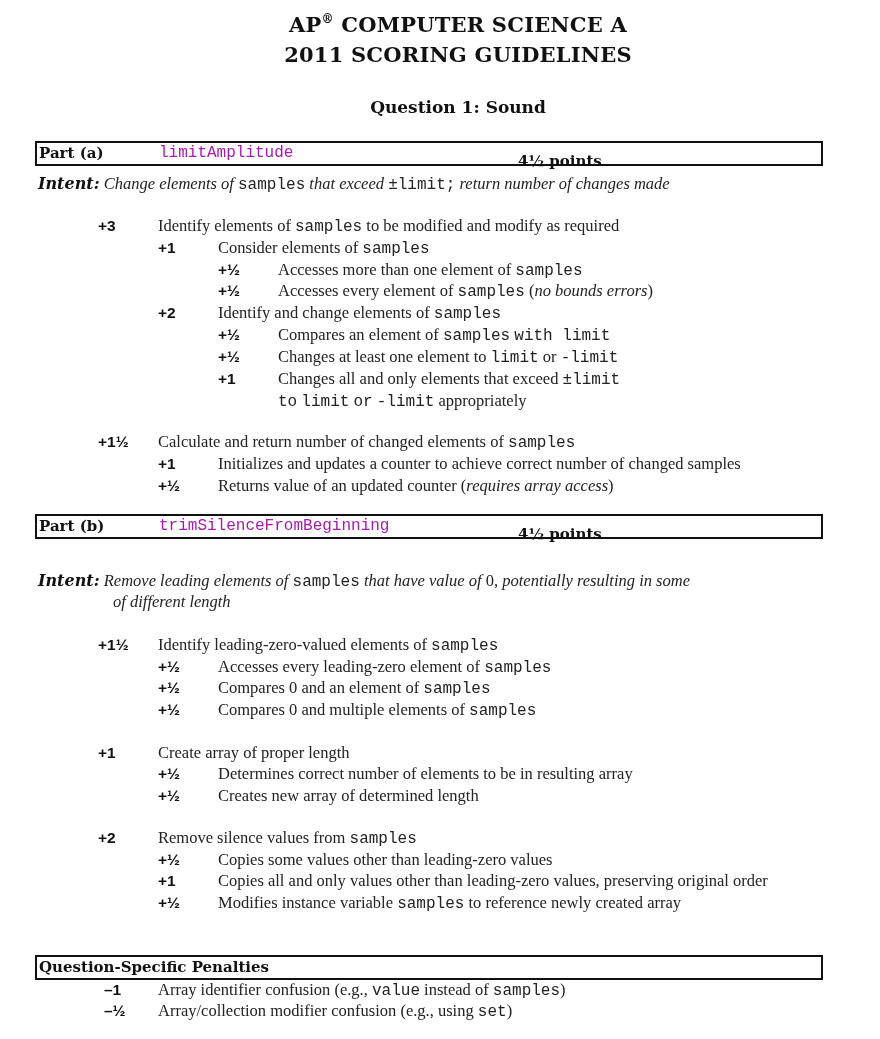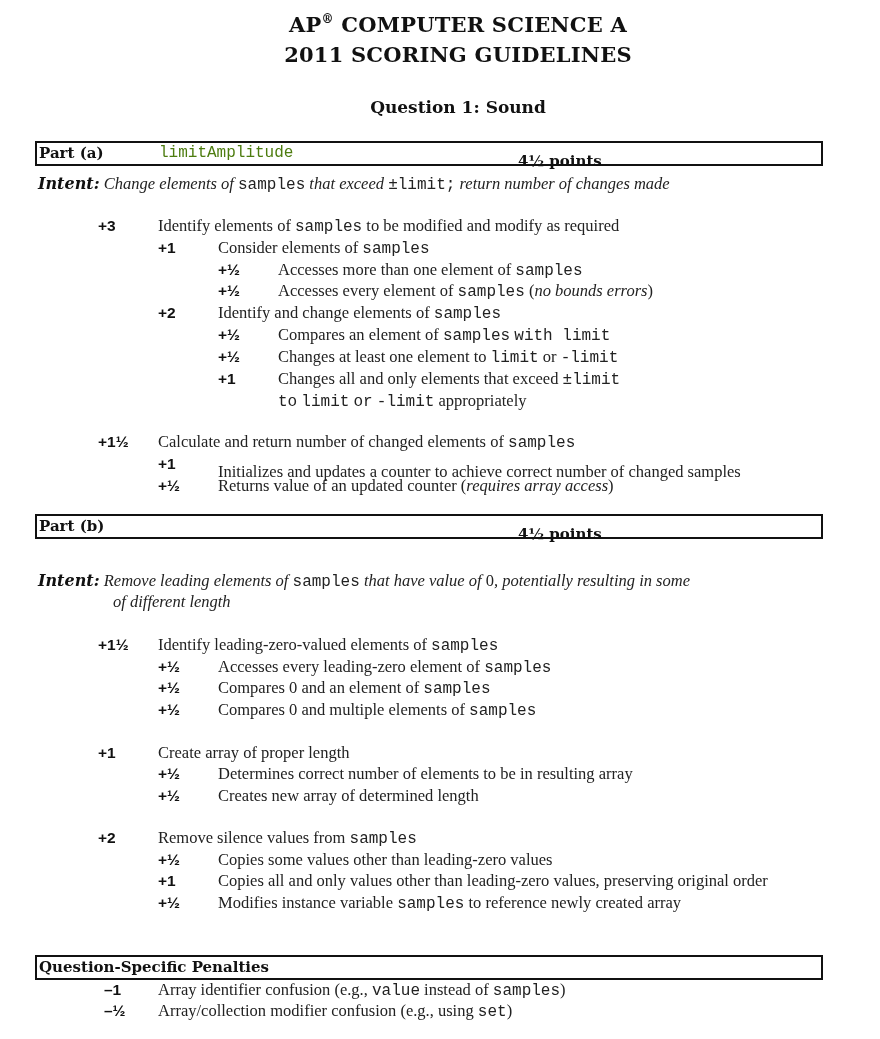--- a/index.html
+++ b/index.html
@@ -19,21 +19,21 @@
     font-family: "DejaVu Serif", serif; font-weight: bold; font-size: 17px;
   }
   .box {
     position: absolute; left: 35px; width: 784px; height: 21px;
     border: 2px solid #111;
   }
   .box-label {
     position: absolute; left: 2px; top: 0px;
     font-family: "DejaVu Serif", serif; font-weight: bold; font-size: 15px; line-height: 21px;
   }
-  .box-method { position: absolute; left: 122px; top: 0; line-height: 21px; color: #4d7c0f; }
+  .box-method { position: absolute; left: 122px; top: 0; line-height: 21px; color: #a21caf; }
   .box-points {
     position: absolute; left: 481px; top: 0; line-height: 21px;
     font-family: "DejaVu Serif", serif; font-weight: bold; font-size: 15px; margin-top: 8px;
   }
   .intent { left: 38px; font-size: 16.5px; font-style: italic; color: #222; }
   .intent .lbl { font-family: "DejaVu Serif", serif; font-weight: bold; font-style: italic; font-size: 16px; color: #111; }
   .intent .mono { font-style: normal; }
   .pts { font-family: "Liberation Sans", "DejaVu Sans", sans-serif; font-weight: bold; font-size: 15.5px; }
   .txt { font-size: 16.5px; color: #222; }
   .txt i { font-style: italic; }
@@ -83,28 +83,29 @@
   <span class="abs txt" style="left:278px;top:347px;"><span>Changes at least one element to</span> <span class="mono">limit</span> <span>or</span> <span class="mono">-limit</span></span>
 
   <span class="abs pts" style="left:218px;top:370px;">+1</span>
   <span class="abs txt" style="left:278px;top:369px;"><span>Changes all and only elements that exceed</span> <span class="mono">±limit</span></span>
   <span class="abs txt" style="left:278px;top:391px;text-align:center;"><span class="mono">to</span> <span class="mono">limit</span> <span class="mono">or</span> <span class="mono">-limit</span> <span>appropriately</span></span>
 
   <span class="abs pts" style="left:98px;top:433px;">+1½</span>
   <span class="abs txt" style="left:158px;top:432px;"><span>Calculate and return number of changed elements of</span> <span class="mono">samples</span></span>
 
   <span class="abs pts" style="left:158px;top:455px;">+1</span>
-  <span class="abs txt" style="left:218px;top:454px;margin-top:8px;">Initializes and updates a counter to achieve correct number of changed samples</span>
+  <span class="abs txt" style="left:218px;top:454px;">Initializes and updates a counter to achieve correct number of changed samples</span>
 
   <span class="abs pts" style="left:158px;top:477px;">+½</span>
   <span class="abs txt" style="left:218px;top:476px;"><span>Returns value of an updated counter</span> (<i>requires array access</i>)</span>
 </div>
 
 <div class="box" style="top:514px;">
   <span class="box-label">Part (b)</span>
+  <span class="box-method mono">trimSilenceFromBeginning</span>
   <span class="box-points">4½ points</span>
 </div>
 
 <div class="abs intent" style="top:571px;">
   <span class="lbl">Intent:</span>
   <span>Remove leading elements of</span>
   <span class="mono">samples</span>
   <span>that have value of</span>
   <span style="font-style:normal">0</span><span>, potentially resulting in some</span>
 </div>

